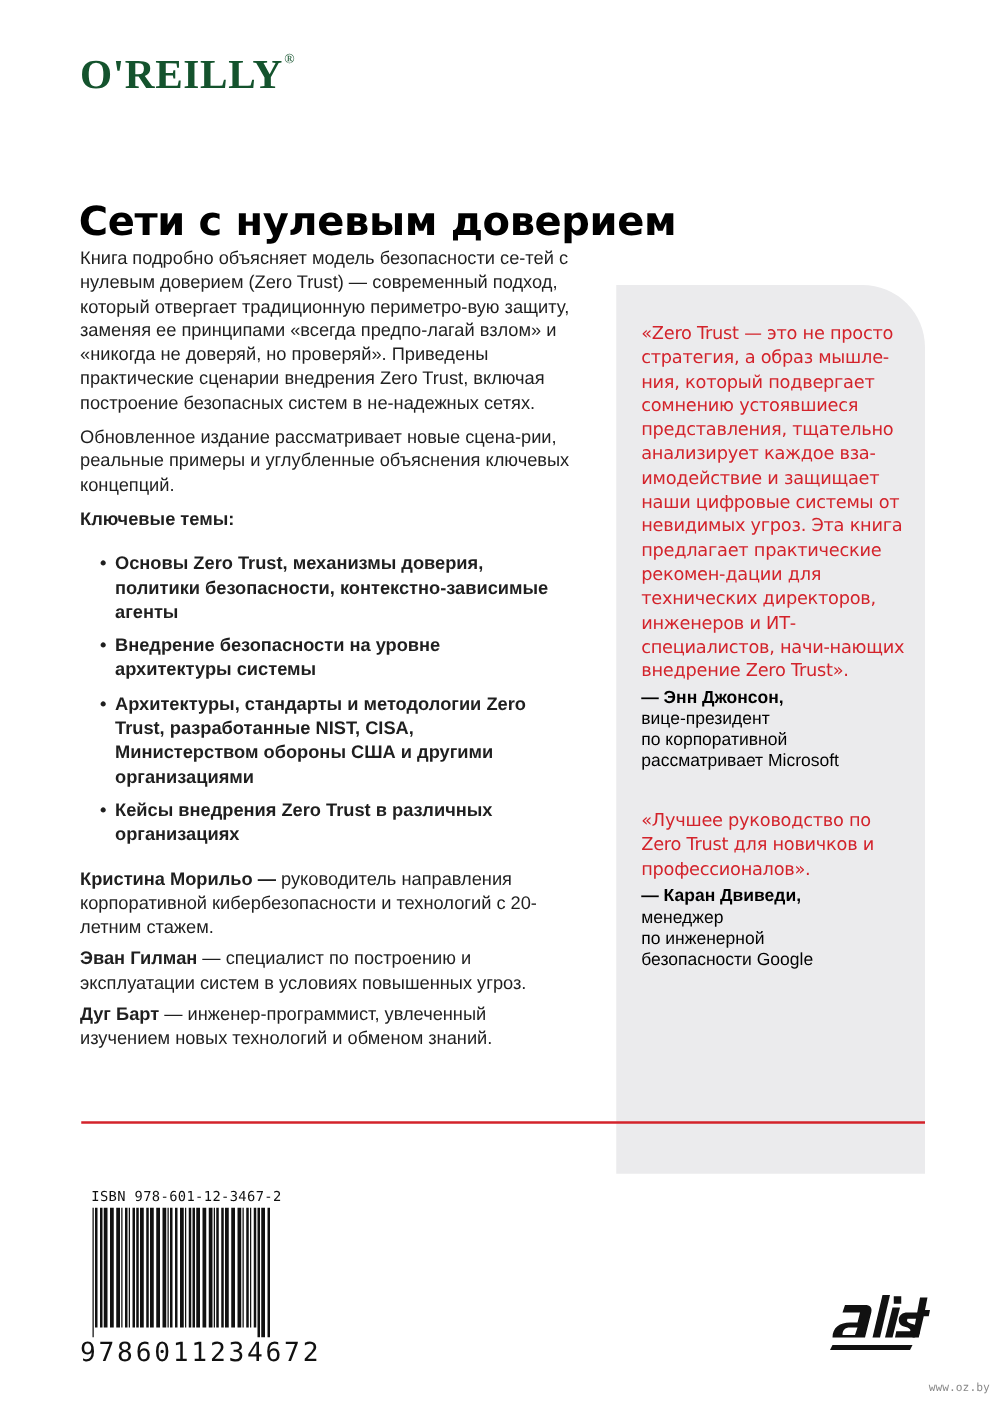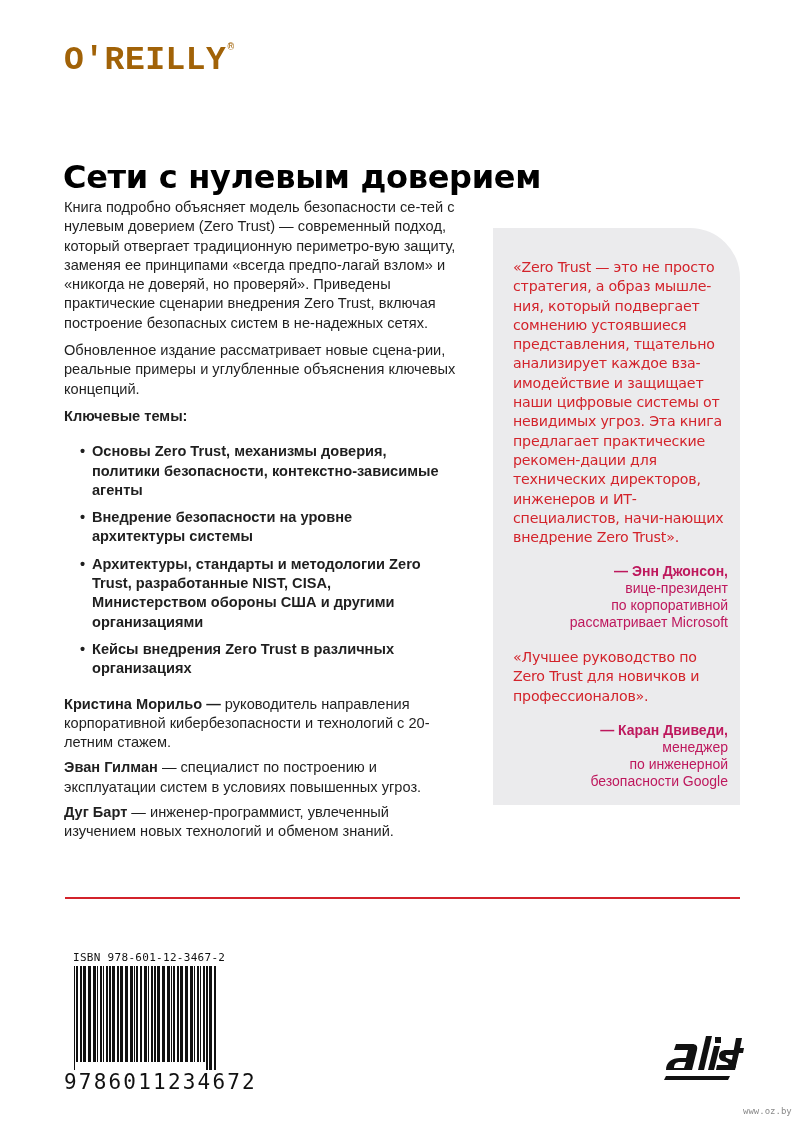--- a/index.html
+++ b/index.html
@@ -1,33 +1,33 @@
 <!DOCTYPE html>
 <html><head>
 <meta charset="utf-8">
 <style>
   html, body { margin: 0; padding: 0; background: #ffffff; }
   body { width: 800px; height: 1129px; position: relative; overflow: hidden; font-family: "Liberation Sans", sans-serif; color: #1a1a1a; }
-  .logo { position: absolute; left: 64px; top: 44px; font-family: Liberation Mono, monospace; font-weight: bold; font-size: 33px; color: #a16207; letter-spacing: 0.5px; line-height: 1; }
+  .logo { position: absolute; left: 64px; top: 44px; font-family: Liberation Serif, serif; font-weight: bold; font-size: 33px; color: #14532d; letter-spacing: 0.5px; line-height: 1; }
   .logo sup { font-size: 11px; font-weight: normal; vertical-align: top; position: relative; top: -2px; margin-left: 1px; }
   .title { position: absolute; left: 63px; top: 158px; font-family: "DejaVu Sans", sans-serif; font-weight: bold; font-size: 32px; color: #000000; margin: 0; letter-spacing: -0.3px; }
   .left { position: absolute; left: 64px; top: 198px; width: 400px; font-size: 14.6px; line-height: 19.3px; color: #1f1f1f; }
   .left p { margin: 0 0 8px 0; }
   .topics-title { font-weight: bold; margin: 8px 0 5px 0; }
   .topics { list-style: none; margin: 16px; padding: 0; font-weight: bold; }
   .topics li { position: relative; padding-left: 12px; margin-bottom: 8px; }
   .topics li::before { content: "\2022"; position: absolute; left: 0; top: 0; }
   .authors { margin-top: 10px; }
   .authors p { margin: 0 0 6px 0; }
   .authors b { font-weight: bold; }
-  .quote-box { position: absolute; left: 493px; top: 228px; width: 247px; height: 577px; background: #ebebed; border-top-right-radius: 50px; }
+  .quote-box { position: absolute; left: 493px; top: 228px; width: 247px; height: 711px; background: #ebebed; border-top-right-radius: 50px; }
   .quote { position: absolute; left: 20px; width: 215px; font-family: "DejaVu Sans", sans-serif; font-size: 14.2px; line-height: 19.3px; color: #d3232b; letter-spacing: -0.2px; }
   .q1 { top: 30px; }
   .q2 { top: 420px; }
-  .attrib { text-align: right; font-family: "Liberation Sans", sans-serif; font-size: 14px; line-height: 17px; color: #be185d; margin-top: 16px; letter-spacing: 0; }
+  .attrib { text-align: left; font-family: "Liberation Sans", sans-serif; font-size: 14px; line-height: 17px; color: #000000; margin-top: 2px; letter-spacing: 0; }
   .attrib b { font-weight: bold; }
   .divider { position: absolute; left: 65px; top: 897px; width: 675px; height: 2px; background: #d3232b; }
   .isbn { position: absolute; left: 73px; top: 951px; font-family: "DejaVu Sans Mono", monospace; font-size: 11px; color: #111; letter-spacing: 0.3px; }
   .barcode { position: absolute; left: 73px; top: 966px; width: 144px; height: 104px; }
   .barcode-digits { position: absolute; left: 64px; top: 1070px; font-family: "DejaVu Sans Mono", monospace; font-size: 21px; color: #111; letter-spacing: 2.2px; }
   .publisher { position: absolute; left: 664px; top: 1032px; width: 80px; height: 50px; }
   .watermark { position: absolute; left: 743px; top: 1106px; font-family: "DejaVu Sans Mono", monospace; font-size: 9px; color: #8a8a8a; }
 </style>
 </head>
 <body>

